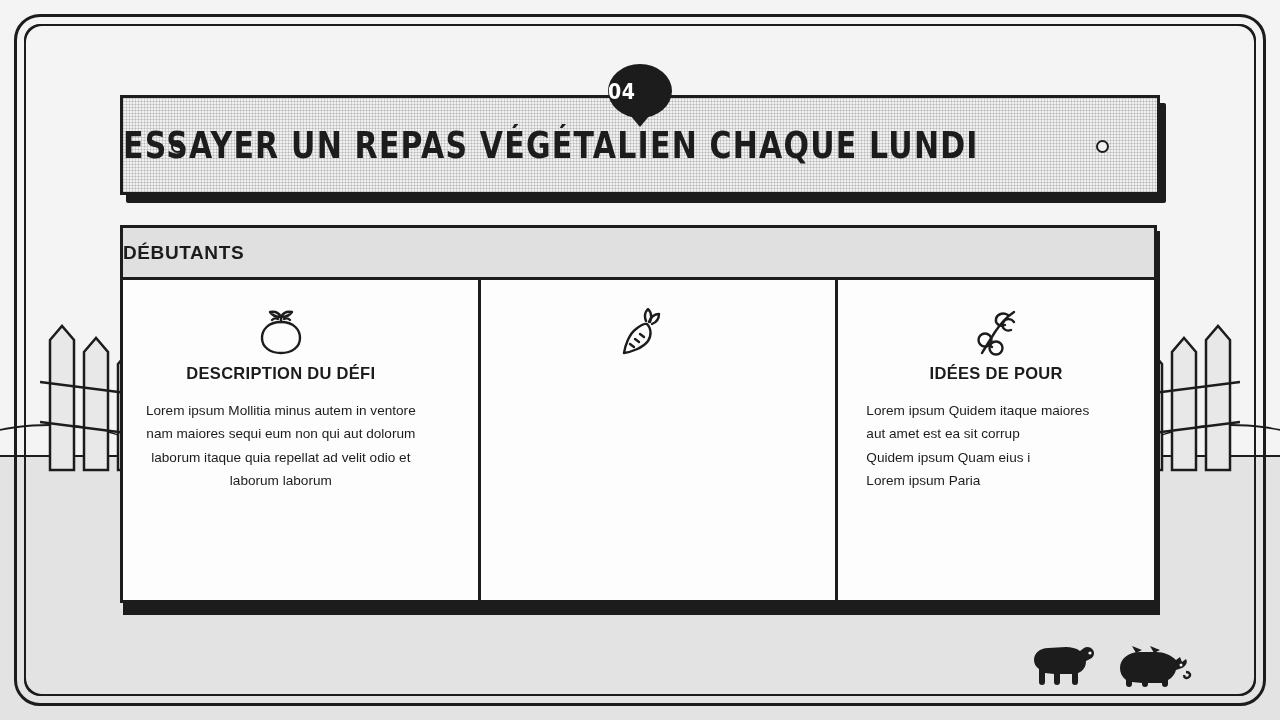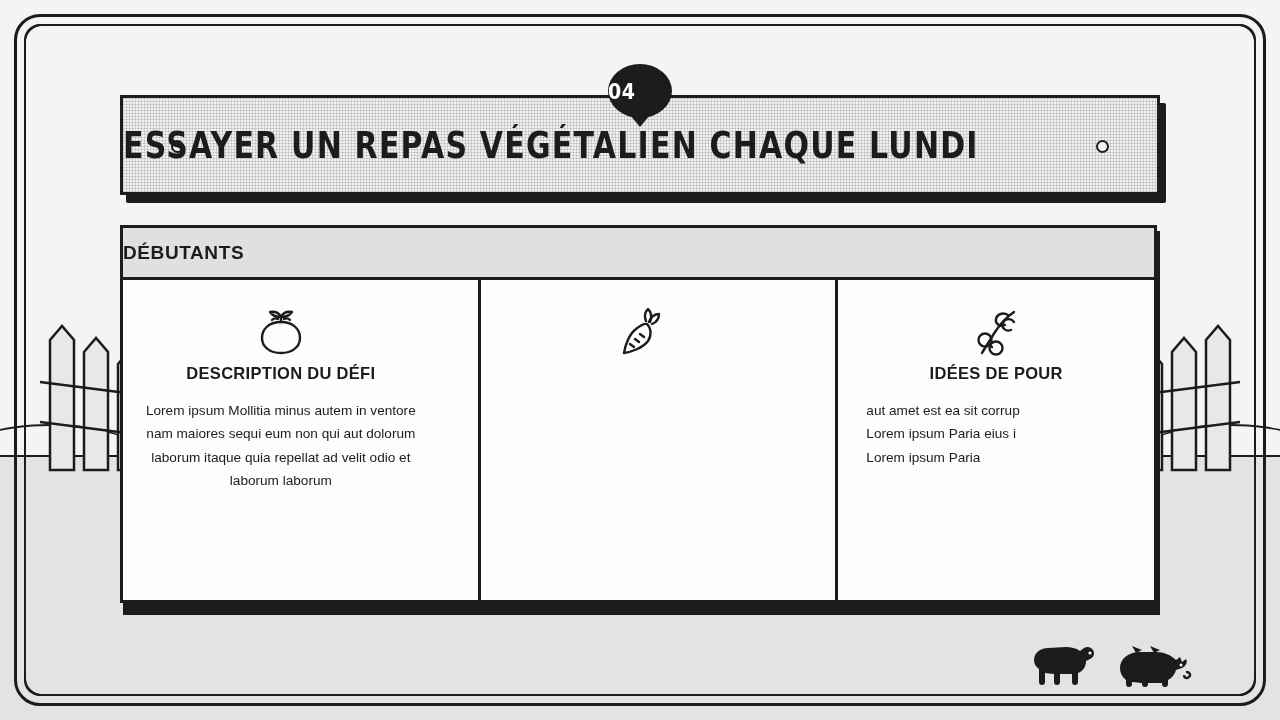--- a/index.html
+++ b/index.html
@@ -356,22 +356,23 @@
             <path d="M44 4 C38 8 31 15 25 24 C20 32 15 40 12 45"></path>
             <path d="M38 7 C33 4 27 6 26 11 C25 16 30 19 35 17"></path>
             <path d="M44 14 C41 10 35 10 33 15 C31 20 36 24 41 22"></path>
             <circle cx="15" cy="32" r="6.5"></circle>
             <circle cx="26" cy="40" r="6.5"></circle>
             <path d="M19 37 L22 39"></path>
           </svg>
         </div>
         <div class="col-title">IDÉES DE POUR</div>
         <div class="col-body left-align">
+          <span class="line">Lorem ipsum Quidem itaque maiores</span>
           <span class="line">aut amet est ea sit corrup</span>
-          <span class="line">Lorem ipsum Paria eius i</span>
+          <span class="line">Quidem ipsum Quam eius i</span>
           <span class="line">Lorem ipsum Paria</span>
         </div>
       </div>
 
     </div>
   </div>
 </div>
 
 <div class="animals">
   <div>

